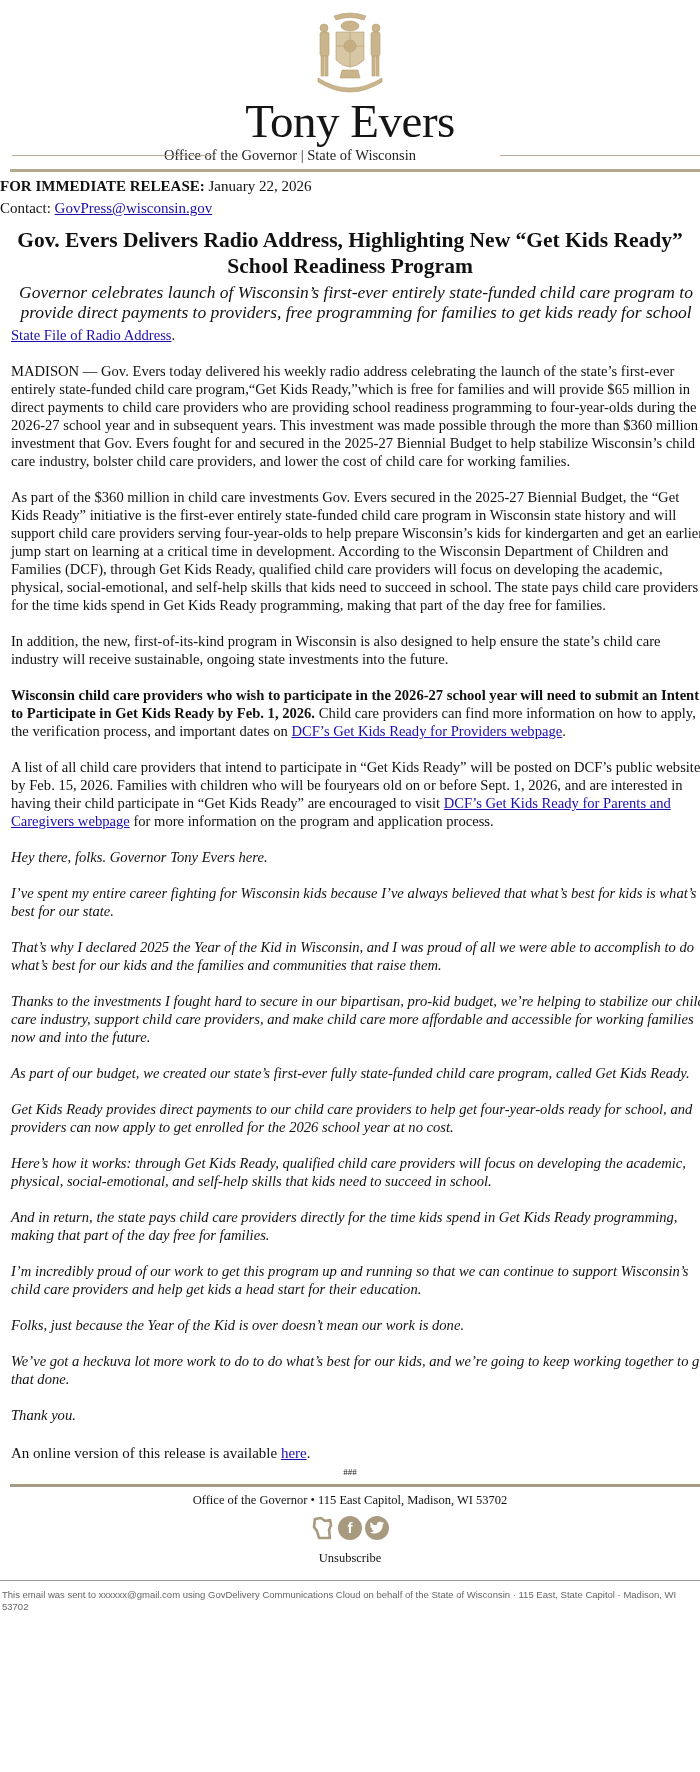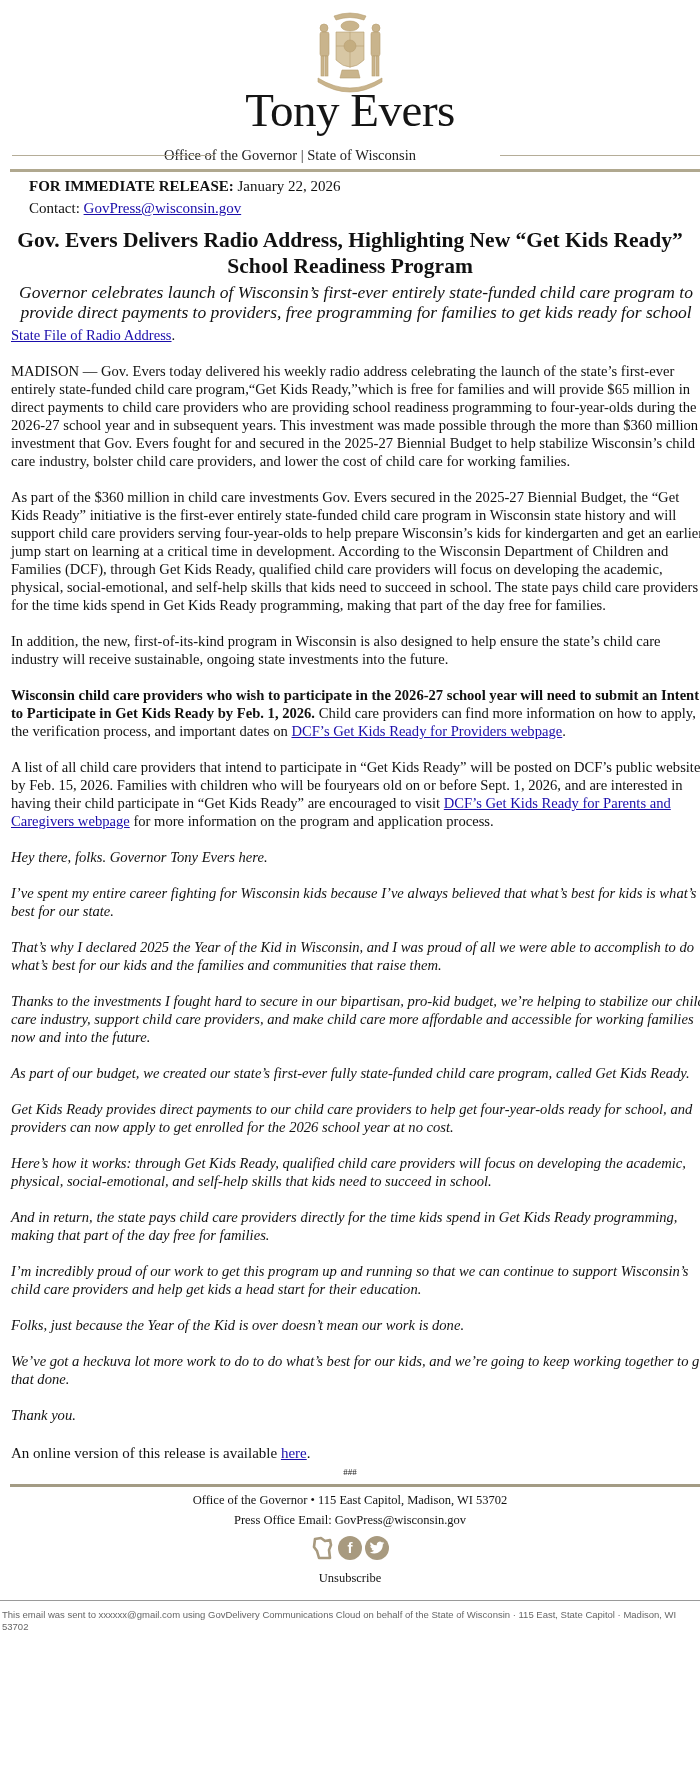--- a/index.html
+++ b/index.html
@@ -11,40 +11,40 @@
       line-height: 18px;
       overflow-x: hidden;
     }
     a { color: #1a0dab; text-decoration: underline; }
     .page { width: 700px; position: relative; }
 
     
     .header { position: relative; height: 172px; }
     .seal { position: absolute; left: 312px; top: 8px; width: 76px; height: 96px; }
     .brand-name {
-      position: absolute; left: 0; width: 700px; top: 85px;
+      position: absolute; left: 0; width: 700px; top: 96px;
       text-align: center;
       font-family: "Liberation Serif", serif;
       font-size: 47px; line-height: 50px;
       color: #151515; letter-spacing: -0.5px;
     }
     .brand-sub-row {
       position: absolute; left: 0; width: 580px; top: 147px; height: 16px;
       display: flex; align-items: center; justify-content: center;
     }
     .brand-rule-left { position: absolute; left: 12px; top: 8px; width: 203px; height: 1px; background: #b5ad98; }
     .brand-rule-right { position: absolute; left: 500px; top: 8px; width: 200px; height: 1px; background: #b5ad98; }
     .brand-sub {
       font-family: "Liberation Serif", serif;
       font-size: 14.5px; color: #222; white-space: nowrap;
     }
     .header-rule { position: absolute; left: 10px; right: 0; top: 169px; height: 3px; background: #b0a88f; }
 
     
-    .meta { padding: 3px 11px 0 29px; }
+    .meta { padding: 3px 11px 0 0; }
     .meta-line { font-size: 15px; line-height: 22px; }
     .meta-line b { font-weight: bold; }
 
     
     .title {
       margin-top: 8px;
       text-align: center; font-weight: bold;
       font-size: 21.5px; line-height: 26px;
       padding: 0 10px;
     }
@@ -158,21 +158,20 @@
     <div class="online">
       <span>An online version of this release is available </span><a href="#">here</a><span>.</span>
     </div>
   </div>
 
   <div class="hash">###</div>
   <div class="footer-rule"></div>
 
   <div class="footer">
     <div>Office of the Governor • 115 East Capitol, Madison, WI 53702</div>
-    <div>Press Office Email: GovPress@wisconsin.gov</div>
     <div class="socials">
       <a href="#" class="social wi">
         <svg width="22" height="24" viewBox="0 0 22 24">
           <path d="M3 3 L9 2 L13 5 L18 4 L19 9 L17 14 L18 22 L7 22 L5 15 L2 11 Z" fill="none" stroke="#a89a7f" stroke-width="2.6" stroke-linejoin="round"></path>
         </svg>
       </a>
       <a href="#" class="social" style="text-decoration:none">f</a>
       <a href="#" class="social" style="text-decoration:none">
         <svg width="16" height="14" viewBox="0 0 24 20">
           <path d="M23 2.5c-.8.4-1.7.6-2.6.7.9-.6 1.7-1.5 2-2.5-.9.5-1.9.9-2.9 1.1A4.5 4.5 0 0 0 11.8 5.9 12.8 12.8 0 0 1 2.5 1.2a4.5 4.5 0 0 0 1.4 6 4.4 4.4 0 0 1-2-.6v.1a4.5 4.5 0 0 0 3.6 4.4 4.5 4.5 0 0 1-2 .1 4.5 4.5 0 0 0 4.2 3.1A9 9 0 0 1 1 16.2 12.8 12.8 0 0 0 7.9 18.2c8.3 0 12.8-6.9 12.8-12.8v-.6c.9-.6 1.7-1.4 2.3-2.3z" fill="#fff"></path>

